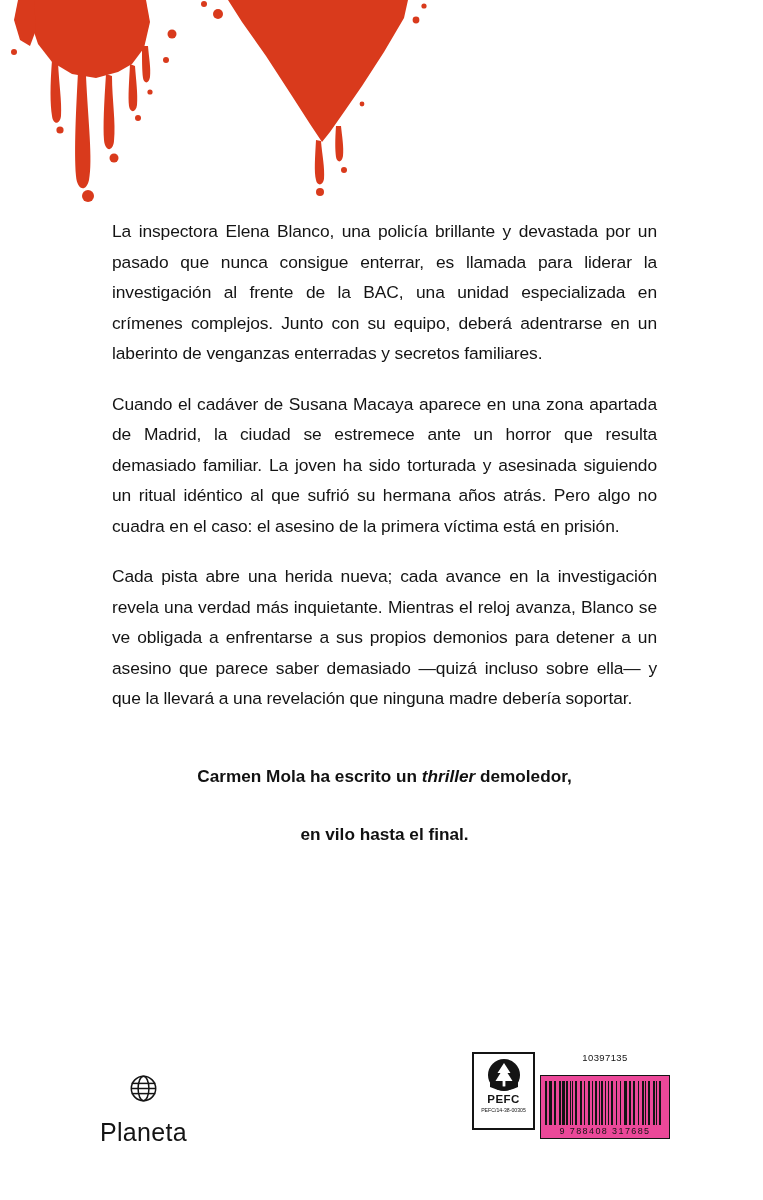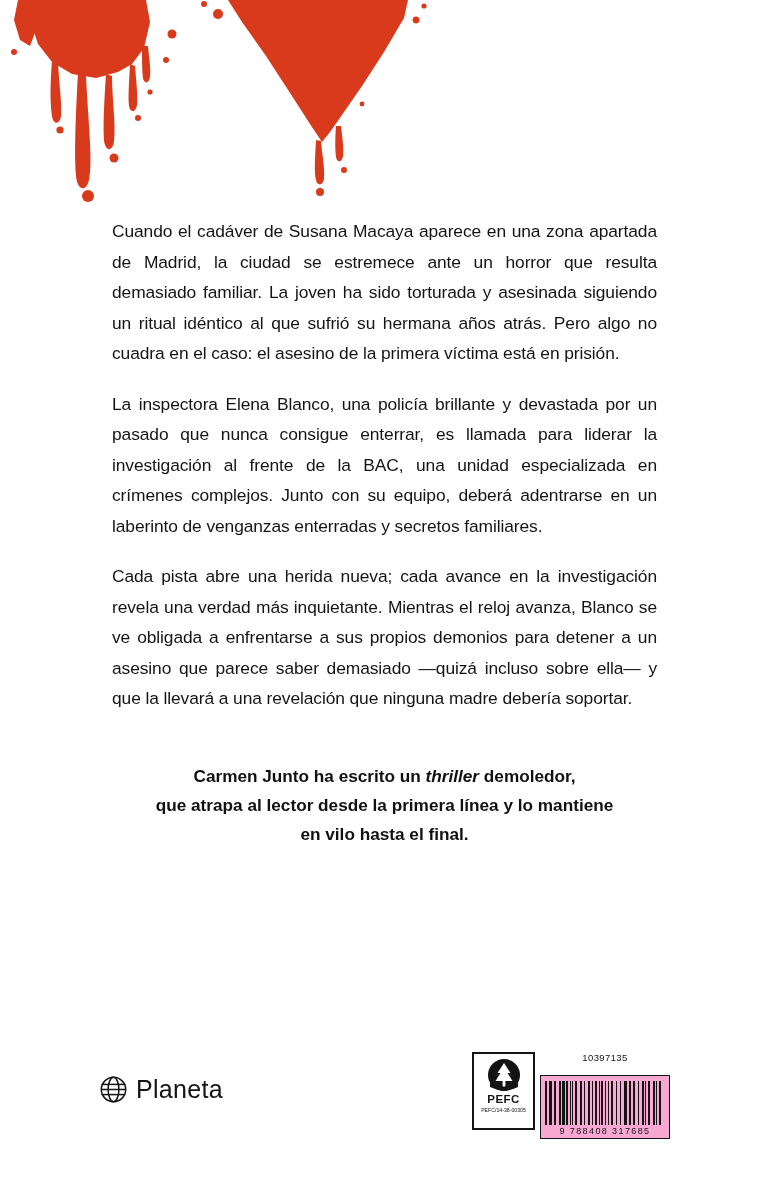--- a/index.html
+++ b/index.html
@@ -60,21 +60,22 @@
     font-weight: 700;
   }
 
   
   .publisher {
     position: absolute;
     left: 100px;
     top: 1075px;
     display: flex;
     align-items: center;
-    gap: 9px;
+    gap: 16px;
+    flex-direction: column;
   }
   .publisher .globe {
     width: 27px;
     height: 27px;
   }
   .publisher .pname {
     font-size: 25px;
     letter-spacing: 0.3px;
     color: #141414;
     font-weight: 400;
@@ -125,21 +126,21 @@
     font-size: 9.5px;
     letter-spacing: 0.4px;
     color: #141414;
     text-align: center;
     margin-bottom: 12px;
   }
   .barcode-box {
     border: 1px solid #141414;
     padding: 5px 4px 2px 4px;
     box-sizing: border-box;
-    background: #f9a8d4;
+    background: #ec4899;
   }
   .bars {
     height: 44px;
     display: flex;
     align-items: stretch;
     gap: 0;
   }
   .bars i {
     display: block;
     background: #141414;
@@ -188,28 +189,28 @@
       <circle cx="218" cy="14" r="5"></circle>
       <circle cx="204" cy="4" r="3"></circle>
       <circle cx="416" cy="20" r="3.4"></circle>
       <circle cx="424" cy="6" r="2.6"></circle>
       <circle cx="362" cy="104" r="2.4"></circle>
     </g>
   </svg>
 </div>
 
 <div class="content">
+  <p class="para">La inspectora Elena Blanco, una policía brillante y devastada por un pasado que nunca consigue enterrar, es llamada para liderar la investigación al frente de la BAC, una unidad especializada en crímenes complejos. Junto con su equipo, deberá adentrarse en un laberinto de venganzas enterradas y secretos familiares.</p>
   <p class="para">Cuando el cadáver de Susana Macaya aparece en una zona apartada de Madrid, la ciudad se estremece ante un horror que resulta demasiado familiar. La joven ha sido torturada y asesinada siguiendo un ritual idéntico al que sufrió su hermana años atrás. Pero algo no cuadra en el caso: el asesino de la primera víctima está en prisión.</p>
-  <p class="para">La inspectora Elena Blanco, una policía brillante y devastada por un pasado que nunca consigue enterrar, es llamada para liderar la investigación al frente de la BAC, una unidad especializada en crímenes complejos. Junto con su equipo, deberá adentrarse en un laberinto de venganzas enterradas y secretos familiares.</p>
   <p class="para">Cada pista abre una herida nueva; cada avance en la investigación revela una verdad más inquietante. Mientras el reloj avanza, Blanco se ve obligada a enfrentarse a sus propios demonios para detener a un asesino que parece saber demasiado —quizá incluso sobre ella— y que la llevará a una revelación que ninguna madre debería soportar.</p>
 </div>
 
 <div class="tagline">
-  <span>Carmen Junto ha escrito un </span><span class="ital">thriller</span><span> demoledor,</span><br>
-  <span>que atrapa al lector desde la primera línea y lo mantiene</span><br>
+  <span>Carmen Mola ha escrito un </span><span class="ital">thriller</span><span> demoledor,</span><br>
+  <br>
   <span>en vilo hasta el final.</span>
 </div>
 
 <div class="publisher">
   <span class="globe">
     <svg width="27" height="27" viewBox="0 0 27 27" xmlns="http://www.w3.org/2000/svg">
       <circle cx="13.5" cy="13.5" r="12.2" fill="none" stroke="#141414" stroke-width="1.5"></circle>
       <ellipse cx="13.5" cy="13.5" rx="5.4" ry="12.2" fill="none" stroke="#141414" stroke-width="1.5"></ellipse>
       <line x1="1.6" y1="8.4" x2="25.4" y2="8.4" stroke="#141414" stroke-width="1.5"></line>
       <line x1="1.6" y1="13.5" x2="25.4" y2="13.5" stroke="#141414" stroke-width="1.5"></line>

